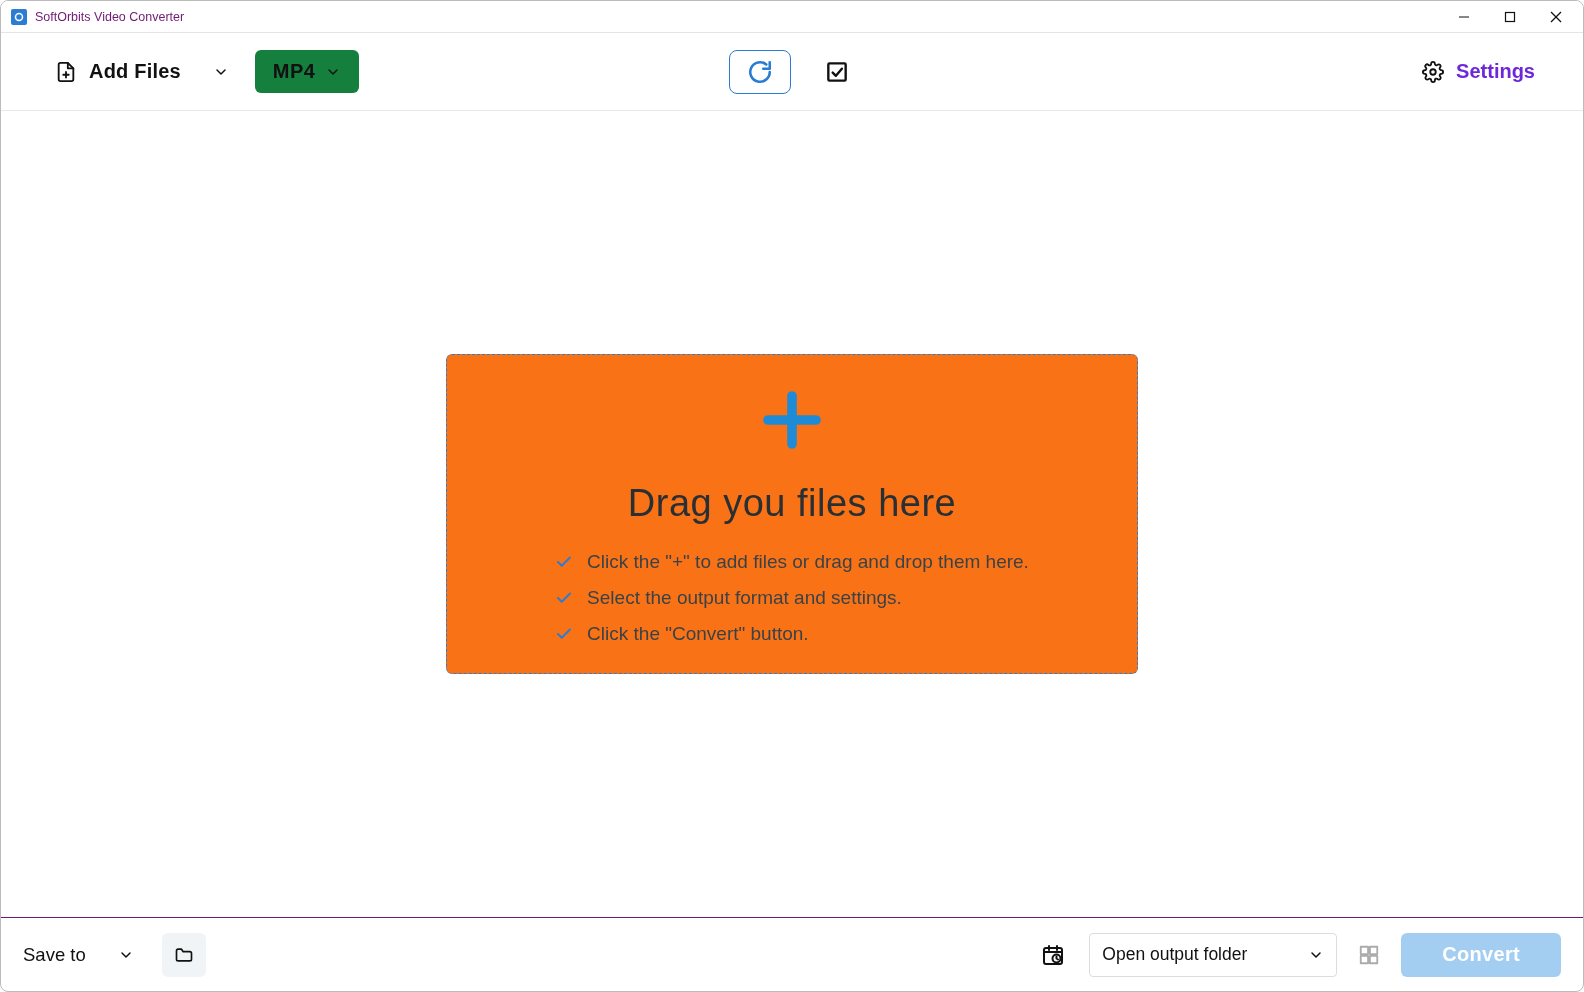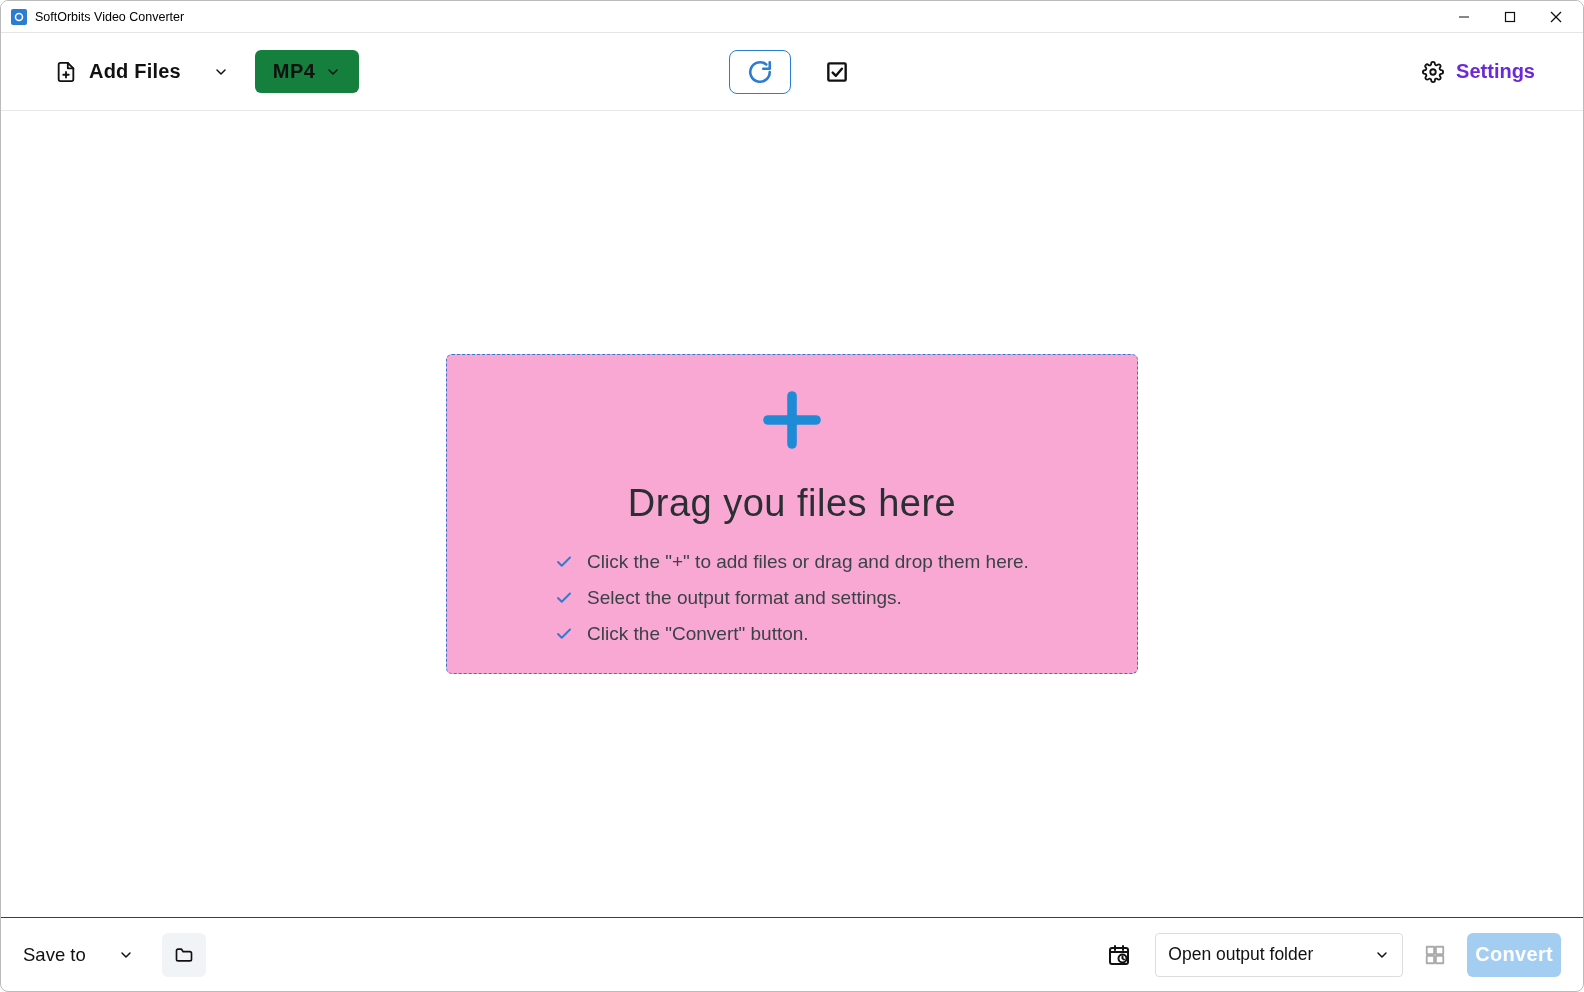--- a/index.html
+++ b/index.html
@@ -4,57 +4,57 @@
 <style>
 * { margin: 0; padding: 0; box-sizing: border-box; font-family: "Segoe UI", Arial, sans-serif; }
 html, body { width: 1584px; height: 992px; background: #fff; overflow: hidden; }
 
 .window-frame { width: 100%; height: 100%; border: 1px solid #bbb; border-radius: 8px; display: flex; flex-direction: column; overflow: hidden; }
 
 
 .titlebar { height: 32px; display: flex; align-items: center; padding: 0 4px 0 10px; border-bottom: 1px solid #e5e5e5; background: #fff; }
 .titlebar .logo { width: 16px; height: 16px; background: #2b7cd3; border-radius: 2px; margin-right: 8px; display: flex; align-items: center; justify-content: center; }
 .titlebar .logo svg { width: 10px; height: 10px; }
-.titlebar .title { font-size: 12.5px; color: #000000; }
+.titlebar .title { font-size: 12.5px; color: #701a75; }
 .win-controls { margin-left: auto; display: flex; }
 .win-btn { width: 46px; height: 32px; display: flex; align-items: center; justify-content: center; cursor: pointer; }
 
 
 .toolbar { height: 78px; display: flex; align-items: center; padding: 0 48px; border-bottom: 1px solid #e8e8e8; background: #fff; }
 .tb-left { display: flex; align-items: center; gap: 18px; }
 .add-files { display: flex; align-items: center; gap: 12px; font-size: 20px; font-weight: 600; color: #111; cursor: pointer; padding: 8px 6px; letter-spacing: .2px; }
 .add-files .icon { display: flex; }
 .chevron-btn { padding: 6px 8px; cursor: pointer; display: flex; align-items: center; }
 .format-select { display: flex; align-items: center; gap: 10px; background: #15803d; border-radius: 6px; padding: 10px 18px; font-size: 20px; font-weight: 700; color: #111; cursor: pointer; letter-spacing: .5px; }
 
 .tb-center { position: absolute; left: 50%; transform: translateX(-50%); display: flex; align-items: center; gap: 28px; }
 .rotate-btn { width: 62px; height: 44px; border: 1.5px solid #2b7cd3; border-radius: 8px; display: flex; align-items: center; justify-content: center; cursor: pointer; }
 .crop-btn { width: 36px; height: 36px; display: flex; align-items: center; justify-content: center; cursor: pointer; }
 
 .tb-right { margin-left: auto; display: flex; align-items: center; gap: 12px; font-size: 20px; font-weight: 600; color: #6d28d9; cursor: pointer; }
 
 
 .main { flex: 1; display: flex; align-items: center; justify-content: center; }
-.dropzone { width: 692px; height: 320px; border: 1.5px dashed #2b7cd3; background: #f9a8d4; border-radius: 6px; display: flex; flex-direction: column; align-items: center; justify-content: center; padding: 20px 40px; cursor: pointer; }
+.dropzone { width: 692px; height: 320px; border: 1.5px dashed #2b7cd3; background: #f97316; border-radius: 6px; display: flex; flex-direction: column; align-items: center; justify-content: center; padding: 20px 40px; cursor: pointer; }
 .dropzone .plus-icon { color: #1f8bd6; margin-bottom: 22px; }
 .dropzone h2 { font-size: 38px; font-weight: 400; color: #2a2f33; margin-bottom: 26px; letter-spacing: .5px; }
 .steps { display: flex; flex-direction: column; gap: 14px; }
 .step { display: flex; align-items: center; gap: 14px; font-size: 19px; color: #3b4247; }
 .step svg { flex-shrink: 0; }
 
 
 .bottombar { height: 74px; display: flex; align-items: center; padding: 0 22px; border-top: 1px solid #701a75; gap: 14px; }
 .saveto-label { font-size: 18.5px; color: #111; margin-right: 4px; }
 .path-input { width: 325px; height: 44px; border: 1px solid #ddd; border-radius: 4px; padding: 0 14px; font-size: 17.5px; color: #111; background: #fff; }
 .small-btn { height: 44px; min-width: 44px; display: flex; align-items: center; justify-content: center; cursor: pointer; border-radius: 6px; }
 .small-btn.grey { background: #f1f4f6; }
 .spacer { flex: 1; }
 .open-out { height: 44px; width: 248px; border: 1px solid #ddd; border-radius: 4px; display: flex; align-items: center; padding: 0 12px; font-size: 17.5px; color: #111; cursor: pointer; justify-content: space-between; }
 .merge-btn { width: 36px; height: 36px; display: flex; align-items: center; justify-content: center; cursor: pointer; opacity: .35; }
-.convert-btn { height: 44px; padding: 0 8px; background: #a3cef1; color: #fff; font-size: 20px; font-weight: 700; border-radius: 6px; border: none; cursor: pointer; letter-spacing: .3px; }
+.convert-btn { height: 44px; padding: 0 41px; background: #a3cef1; color: #fff; font-size: 20px; font-weight: 700; border-radius: 6px; border: none; cursor: pointer; letter-spacing: .3px; }
 </style>
 </head>
 <body>
 
 <div class="window-frame">
 
   <div class="titlebar">
     <div class="logo">
       <svg viewBox="0 0 10 10">
           <circle cx="5" cy="5" r="3.5" fill="none" stroke="#fff" stroke-width="1.5"></circle>

